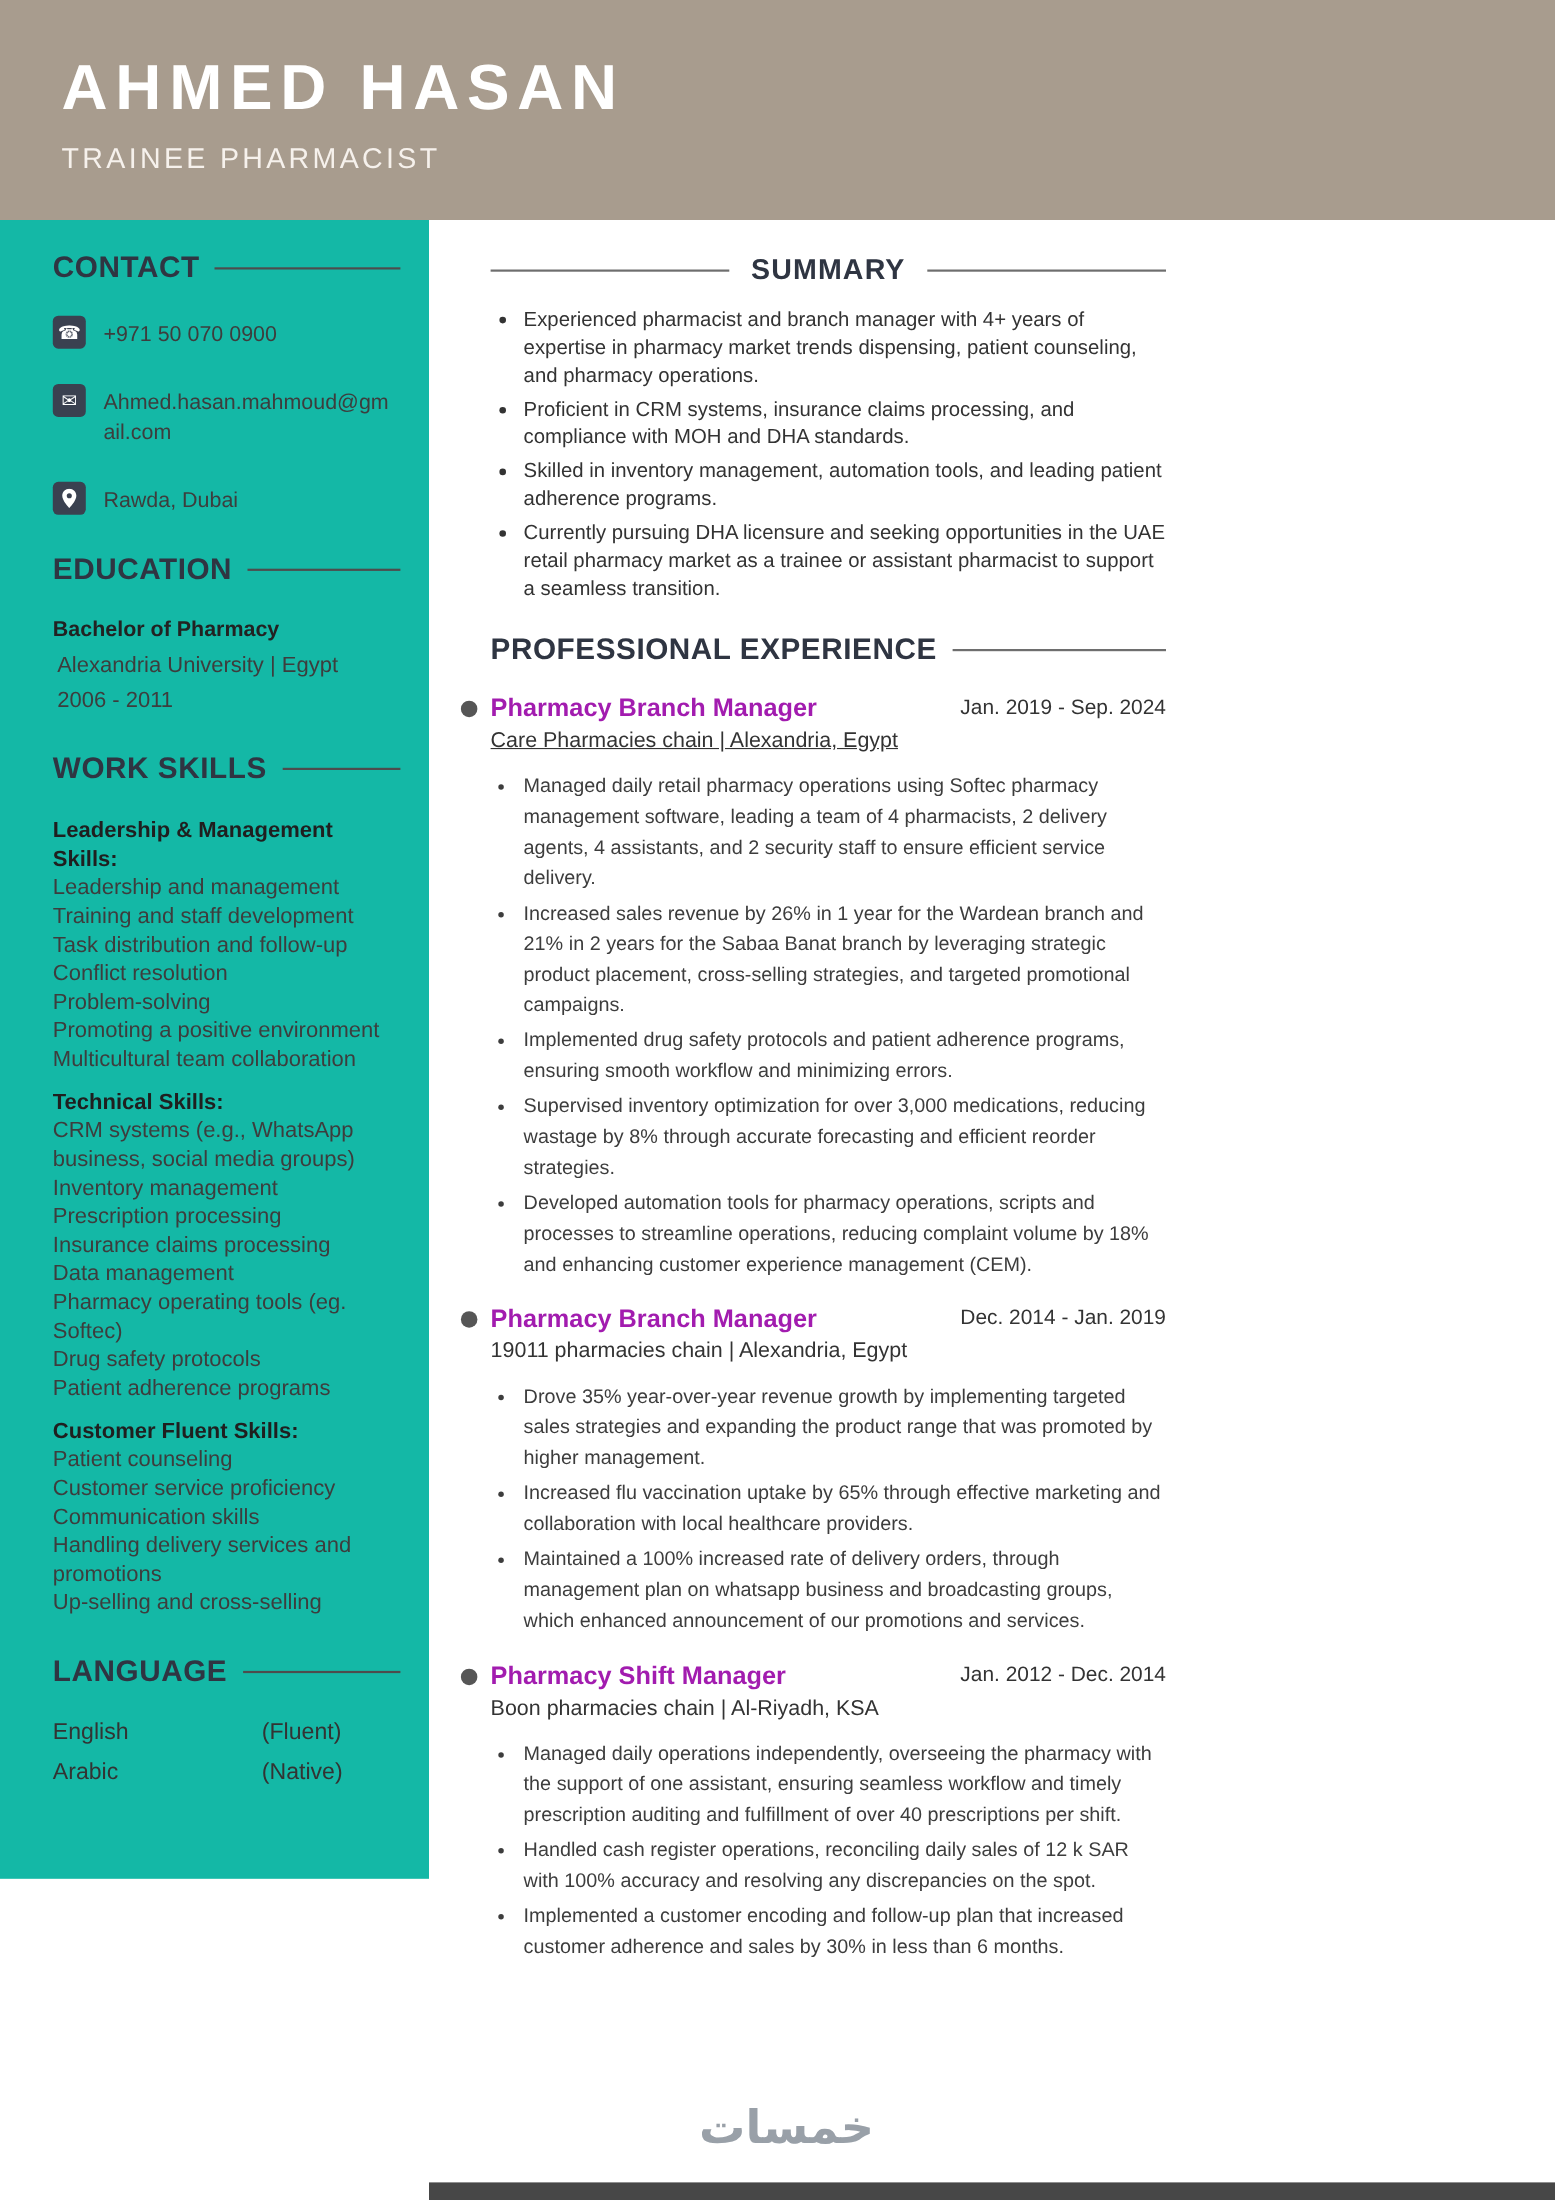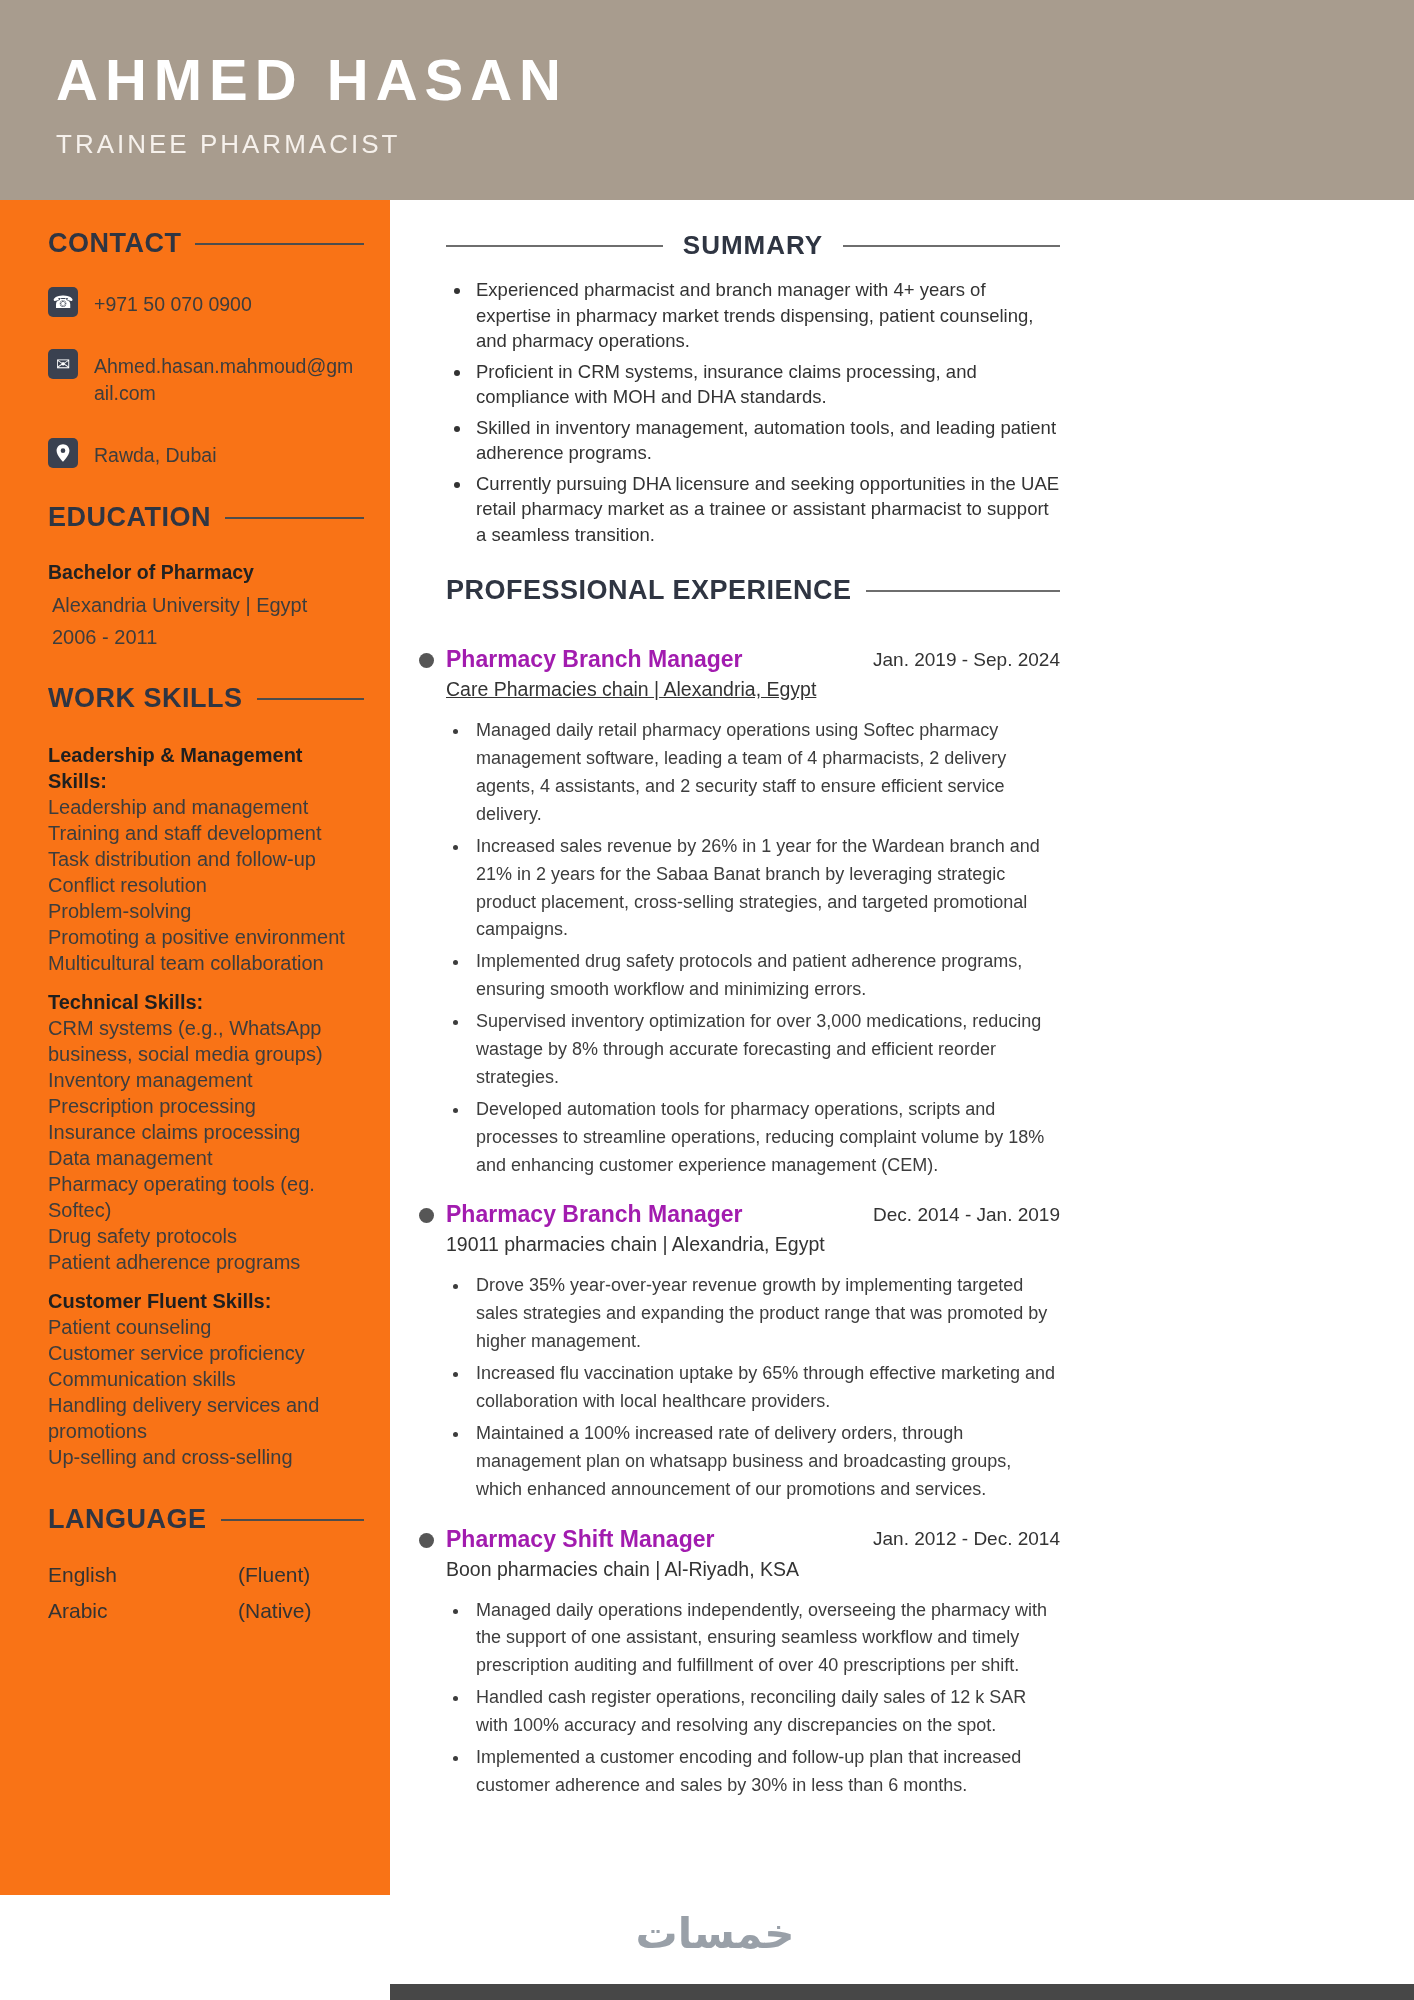--- a/index.html
+++ b/index.html
@@ -5,21 +5,21 @@
   * { margin:0; padding:0; box-sizing:border-box; }
   body { background:#ffffff; font-family:"Liberation Sans", sans-serif; }
   .page { position:relative; width:1414px; height:2000px; background:#ffffff; overflow:hidden; margin:0 auto; }
 
   
   .top-header { position:absolute; top:0; left:0; width:1414px; height:200px; background:#a89c8e; padding:46px 0 0 56px; }
   .person-name { font-size:58px; font-weight:700; color:#ffffff; letter-spacing:7px; }
   .person-title { font-size:26px; color:#f6f1ec; letter-spacing:3px; margin-top:16px; }
 
   
-  .sidebar { position:absolute; top:200px; left:0; width:390px; height:1695px; background:#f97316; padding:28px 26px 0 48px; }
+  .sidebar { position:absolute; top:200px; left:0; width:390px; height:1508px; background:#14b8a6; padding:28px 26px 0 48px; }
   .side-heading { display:flex; align-items:center; gap:14px; color:#2f3542; font-size:27px; font-weight:700; letter-spacing:0.5px; margin-bottom:28px; }
   .side-heading .rule { flex:1; height:2px; background:#4d4d4d; }
   .side-section { margin-bottom:34px; }
 
   .contact-item { display:flex; align-items:flex-start; gap:16px; margin-bottom:32px; }
   .icon-box { flex:0 0 30px; width:30px; height:30px; background:#3a4150; border-radius:5px; color:#fff; display:flex; align-items:center; justify-content:center; font-size:17px; line-height:1; }
   .contact-text { font-size:19.5px; color:#3d3d3d; line-height:1.35; word-break:break-all; padding-top:4px; }
 
   .edu-degree { font-weight:700; font-size:19.5px; color:#222; margin-bottom:10px; }
   .edu-school { font-size:20px; color:#3d3d3d; margin-bottom:9px; padding-left:4px; }
@@ -34,21 +34,21 @@
 
   
   .main { position:absolute; top:200px; left:390px; width:1024px; padding:30px 354px 0 56px; }
 
   .summary-header { display:flex; align-items:center; gap:20px; margin-bottom:16px; }
   .summary-header .rule { flex:1; height:2px; background:#6e6e6e; }
   .summary-title { font-size:26px; font-weight:700; color:#2f3542; letter-spacing:1px; white-space:nowrap; }
   .summary-list { margin:0 0 28px 0; padding-left:26px; font-size:18.5px; color:#333; line-height:1.38; }
   .summary-list li { padding-left:4px; margin-bottom:5px; }
 
-  .exp-header { display:flex; align-items:center; gap:14px; margin-bottom:40px; }
+  .exp-header { display:flex; align-items:center; gap:14px; margin-bottom:24px; }
   .exp-title { font-size:27px; font-weight:700; color:#2f3542; letter-spacing:0.5px; white-space:nowrap; }
   .exp-header .rule { flex:1; height:2px; background:#6e6e6e; }
 
   .job { position:relative; margin-bottom:22px; }
   .job-head { display:flex; justify-content:space-between; align-items:center; position:relative; }
   .job-dot { position:absolute; left:-27px; top:7px; width:15px; height:15px; border-radius:50%; background:#565656; }
   .job-title-text { font-size:23px; font-weight:700; color:#a21caf; }
   .job-dates { font-size:19px; color:#333; white-space:nowrap; }
   .job-company { font-size:19.5px; color:#333; margin-top:5px; }
   .job-company.underlined { text-decoration:underline; }

